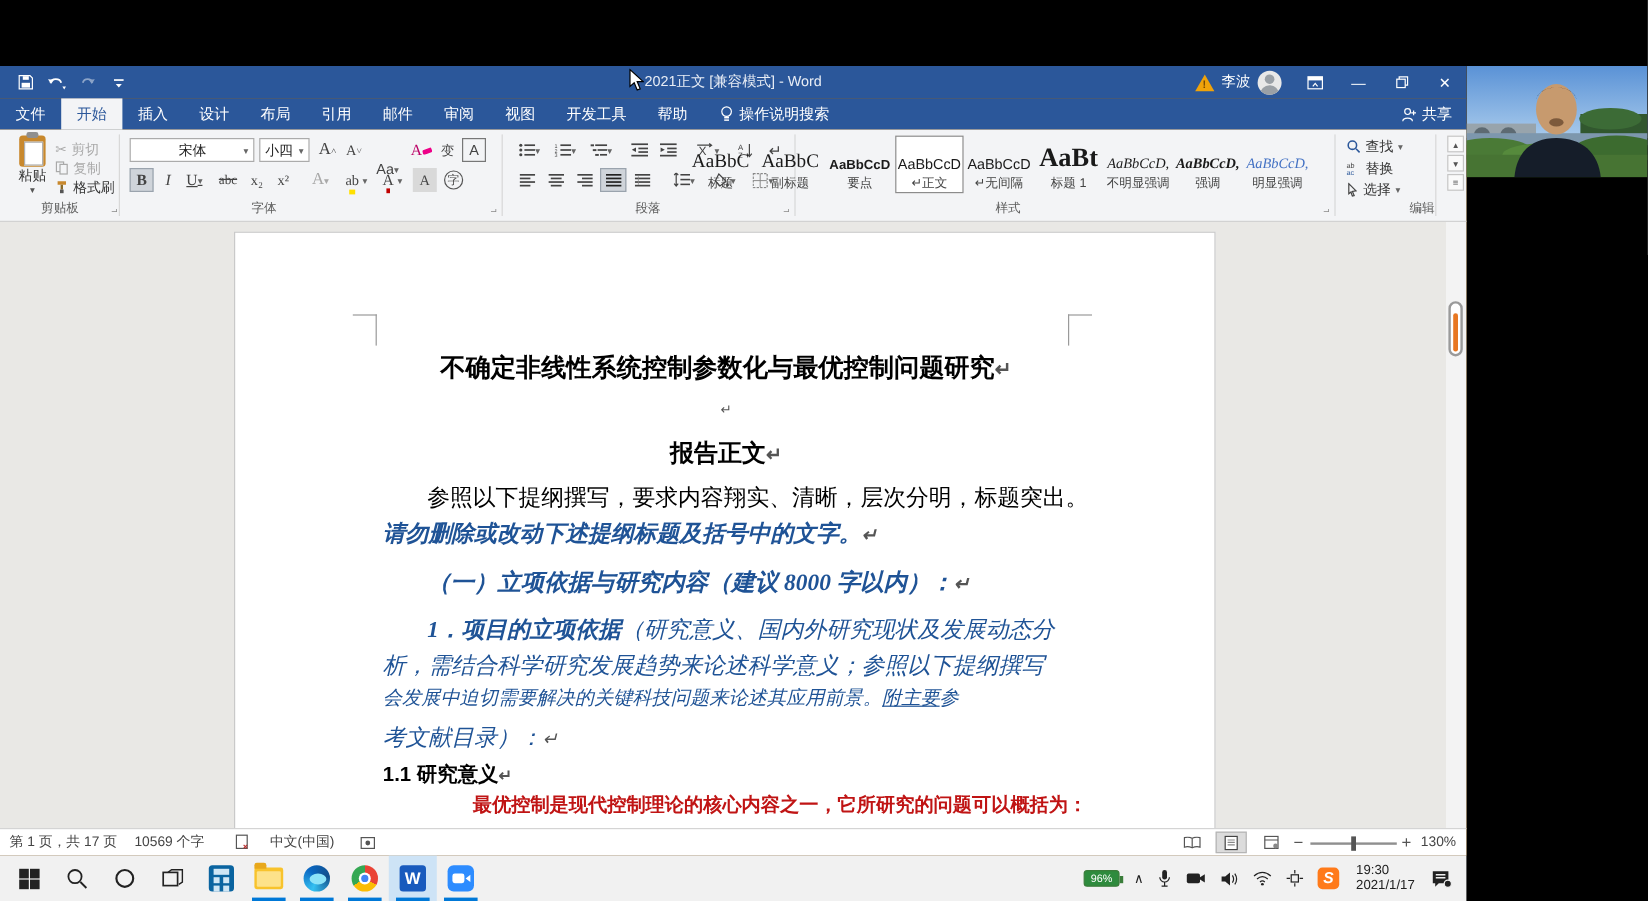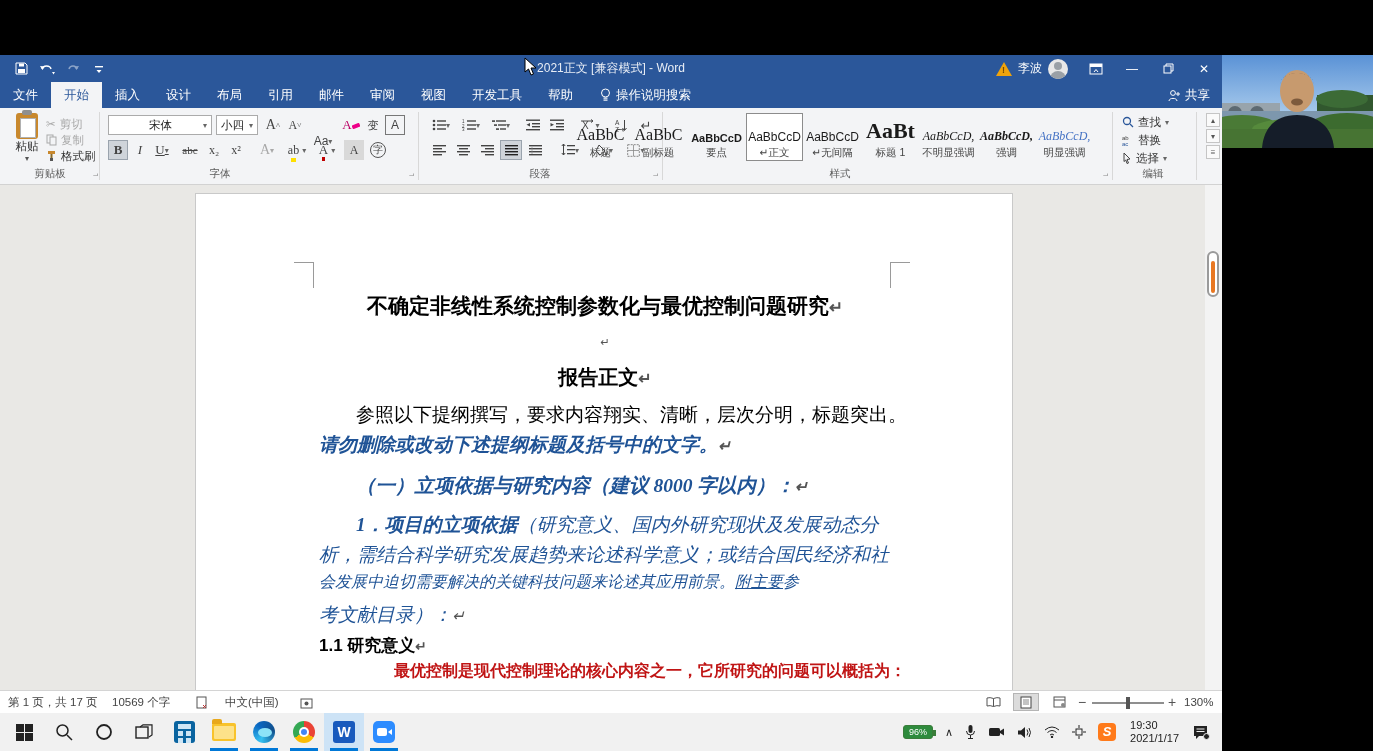--- a/index.html
+++ b/index.html
@@ -526,21 +526,21 @@
         </svg>
       <span>替换</span>
     </div>
     <div class="smallrow" style="left:1122px; top:42px;">
       <svg class="mini" width="10" height="12" viewBox="0 0 10 12">
           <path d="M2 1 L8 7 L5 7.5 L6.5 11 L5 11.5 L3.8 8 L2 9.5 Z" fill="none" stroke="#444"></path>
         </svg>
       <span>选择</span>
         <span style="font-size:8px; color:#666; margin-left:4px;">▾</span>
     </div>
-    <div class="rgroup-label" style="left:1118px; width:70px;">编辑</div>
+    <div class="rgroup-label" style="left:1150px; width:70px;">编辑</div>
     <div class="rsep" style="left:1196px;"></div>
     <div id="ribbon-collapse">⌃</div>
   </div>
 
   <div id="docarea">
     <div id="page">
 
       <div class="cropmark" style="left:98px; top:68px;">
         <i style="left:0; top:0; width:20px; height:1px;"></i>
           <i style="left:19px; top:0; width:1px; height:26px;"></i>
@@ -565,21 +565,21 @@
       <div class="docline blue kai" style="left:123px; top:238px; font-size:19px; font-weight:bold;">
         <span>请勿删除或改动下述提纲标题及括号中的文字。</span><span class="pmark">↵</span>
       </div>
       <div class="docline blue kai" style="left:160px; top:278px; font-size:19.5px; font-weight:bold;">
         <span>（一）立项依据与研究内容（建议 8000 字以内）：</span><span class="pmark">↵</span>
       </div>
       <div class="docline blue kai" style="left:160px; top:318px; font-size:19px;">
         <b>1．项目的立项依据</b><span>（研究意义、国内外研究现状及发展动态分</span>
       </div>
       <div class="docline blue kai" style="left:123px; top:348px; font-size:19px;">
-        <span>析，需结合科学研究发展趋势来论述科学意义；或结合国民经济和社</span>
+        <span>析，需结合科学研究发展趋势来论述科学意义；参照以下提纲撰写</span>
       </div>
       <div class="docline blue kai" style="left:123px; top:378px; font-size:16px;font-family:Liberation Serif, serif;">
         <span>会发展中迫切需要解决的关键科技问题来论述其应用前景。</span><span style="text-decoration:underline;">附主要</span><span>参</span>
       </div>
       <div class="docline blue kai" style="left:123px; top:408px; font-size:19px;">
         <span>考文献目录）：</span><span class="pmark">↵</span>
       </div>
       <div class="docline" style="left:123px; top:440px; font-size:17px; font-weight:bold; font-family:'Liberation Sans',sans-serif;">
         <span>1.1 研究意义</span><span class="pmark">↵</span>
       </div>

